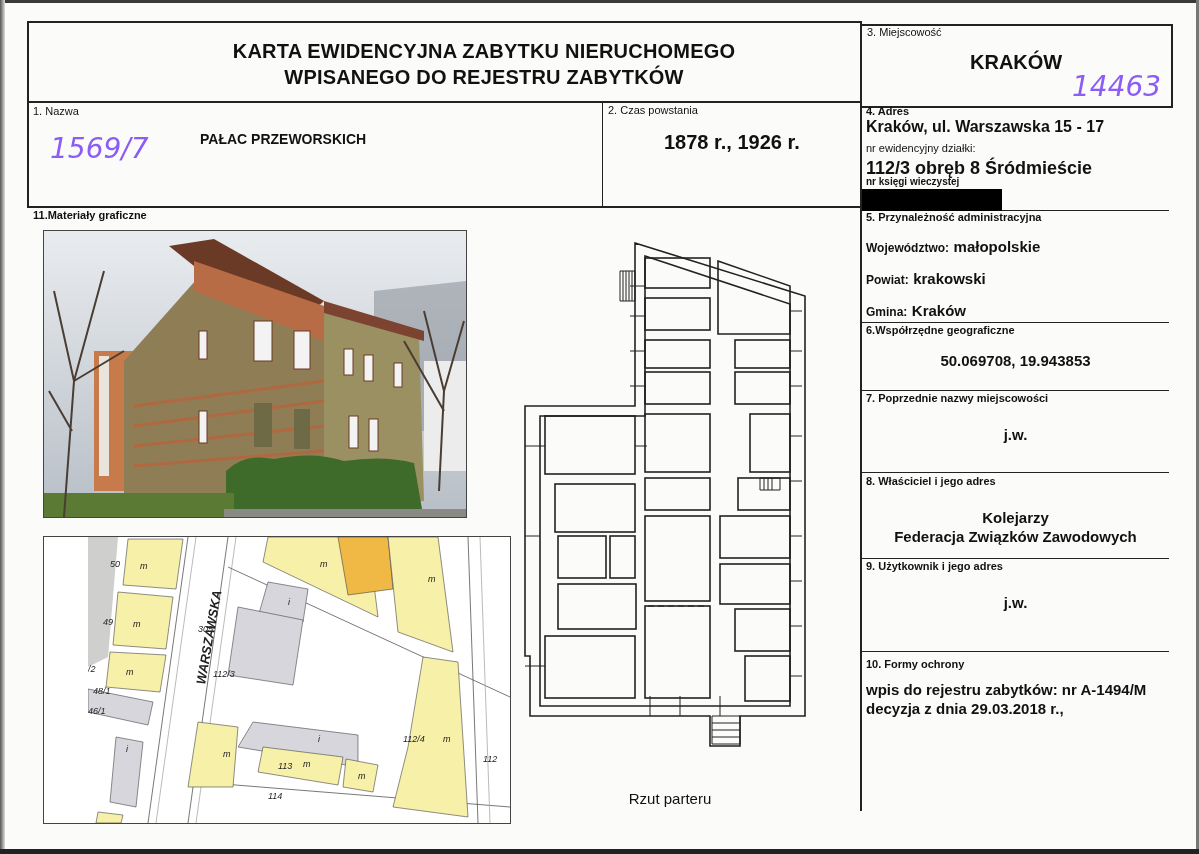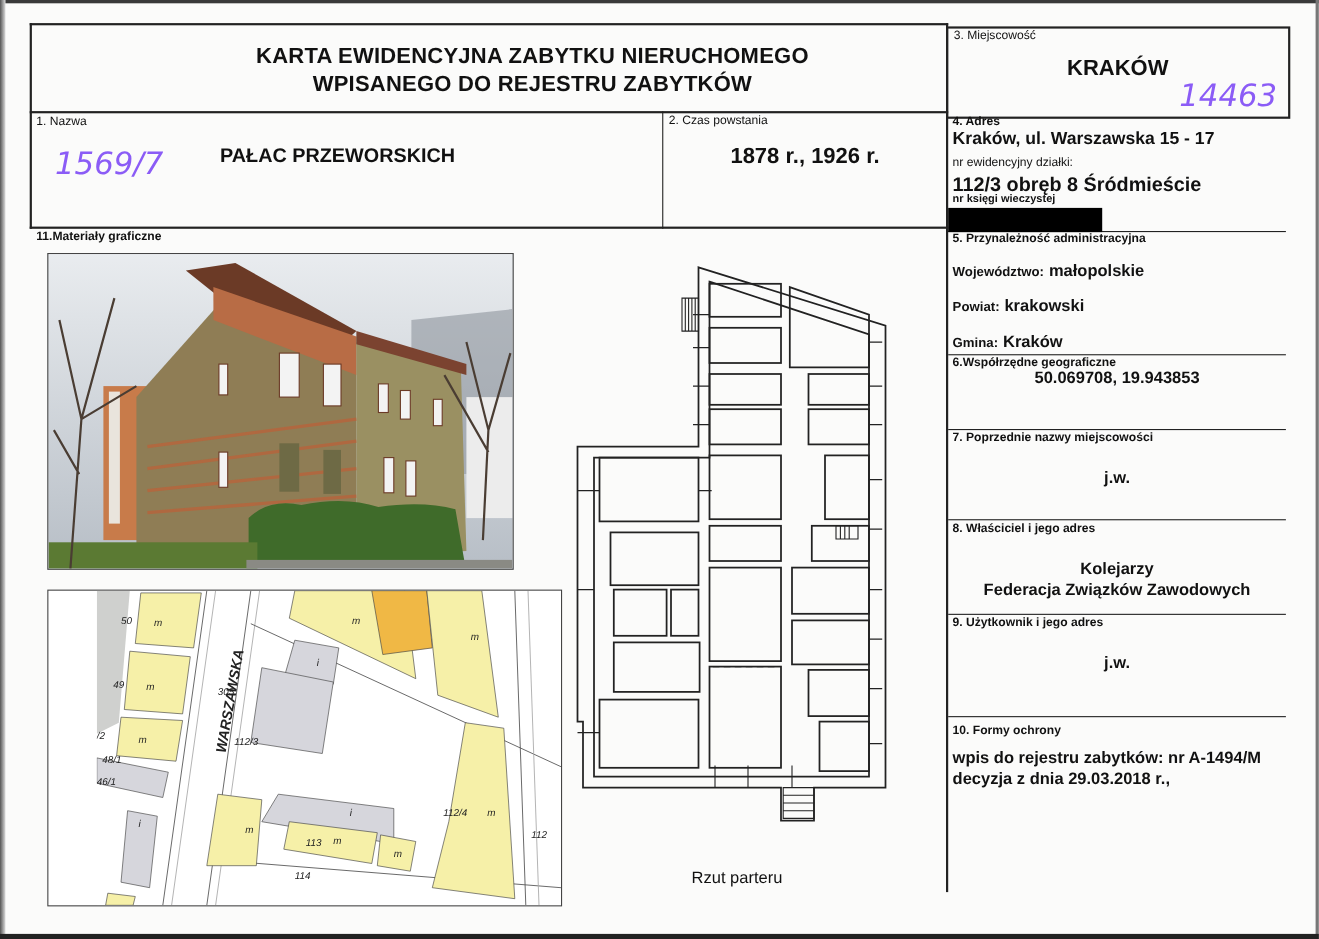--- a/index.html
+++ b/index.html
@@ -47,21 +47,21 @@
 <div class="line" style="left:862px;top:558px;width:307px;height:1px;"></div>
 <div class="line" style="left:862px;top:651px;width:307px;height:1px;"></div>
 
 <div class="title">
   <div>KARTA EWIDENCYJNA ZABYTKU NIERUCHOMEGO</div>
   <div>WPISANEGO DO REJESTRU ZABYTKÓW</div>
 </div>
 
 <div class="label" style="left:33px;top:105px;">1. Nazwa</div>
 <div class="hand" style="left:50px;top:132px;font-size:28px;">1569/7</div>
-<div class="big" style="left:200px;top:131px;font-size:18px;">PAŁAC PRZEWORSKICH</div>
+<div class="big" style="left:200px;top:131px;font-size:14px;">PAŁAC PRZEWORSKICH</div>
 
 <div class="label" style="left:608px;top:104px;">2. Czas powstania</div>
 <div class="big" style="left:664px;top:131px;font-size:20px;">1878 r., 1926 r.</div>
 
 <div class="label" style="left:867px;top:26px;">3. Miejscowość</div>
 <div class="big" style="left:970px;top:51px;font-size:20px;">KRAKÓW</div>
 <div class="hand" style="left:1072px;top:70px;font-size:28px;">14463</div>
 
 <div class="label b" style="left:866px;top:105px;">4. Adres</div>
 <div class="big" style="left:866px;top:118px;font-size:16px;">Kraków, ul. Warszawska 15 - 17</div>
@@ -78,21 +78,21 @@
 <div class="abs" style="left:866px;top:270px;white-space:nowrap;">
   <span style="font-size:12px;font-weight:bold;">Powiat:</span>
   <span style="font-size:15px;font-weight:bold;">krakowski</span>
 </div>
 <div class="abs" style="left:866px;top:302px;white-space:nowrap;">
   <span style="font-size:12px;font-weight:bold;margin-top:10px;">Gmina:</span>
   <span style="font-size:15px;font-weight:bold;">Kraków</span>
 </div>
 
 <div class="label b" style="left:866px;top:324px;">6.Współrzędne geograficzne</div>
-<div class="big" style="left:862px;top:335px;width:307px;text-align:center;font-size:15px;">50.069708, 19.943853</div>
+<div class="big" style="left:862px;top:352px;width:307px;text-align:center;font-size:15px;">50.069708, 19.943853</div>
 
 <div class="label b" style="left:866px;top:392px;">7. Poprzednie nazwy miejscowości</div>
 <div class="big" style="left:862px;top:426px;width:307px;text-align:center;font-size:15px;">j.w.</div>
 
 <div class="label b" style="left:866px;top:475px;">8. Właściciel i jego adres</div>
 <div class="big" style="left:862px;top:508px;width:307px;text-align:center;font-size:15px;line-height:19px;">
   <div>Kolejarzy</div>
   <div>Federacja Związków Zawodowych</div>
 </div>
 

